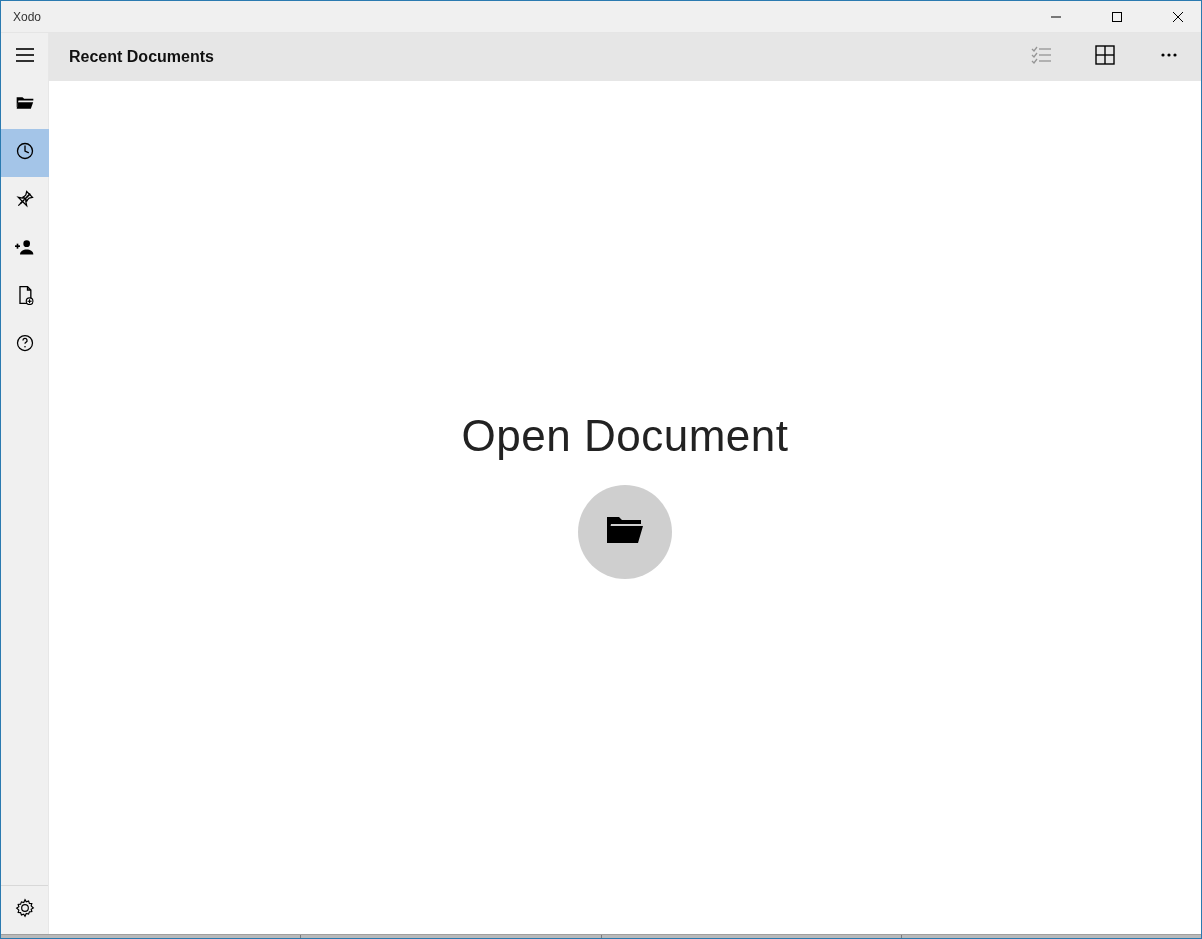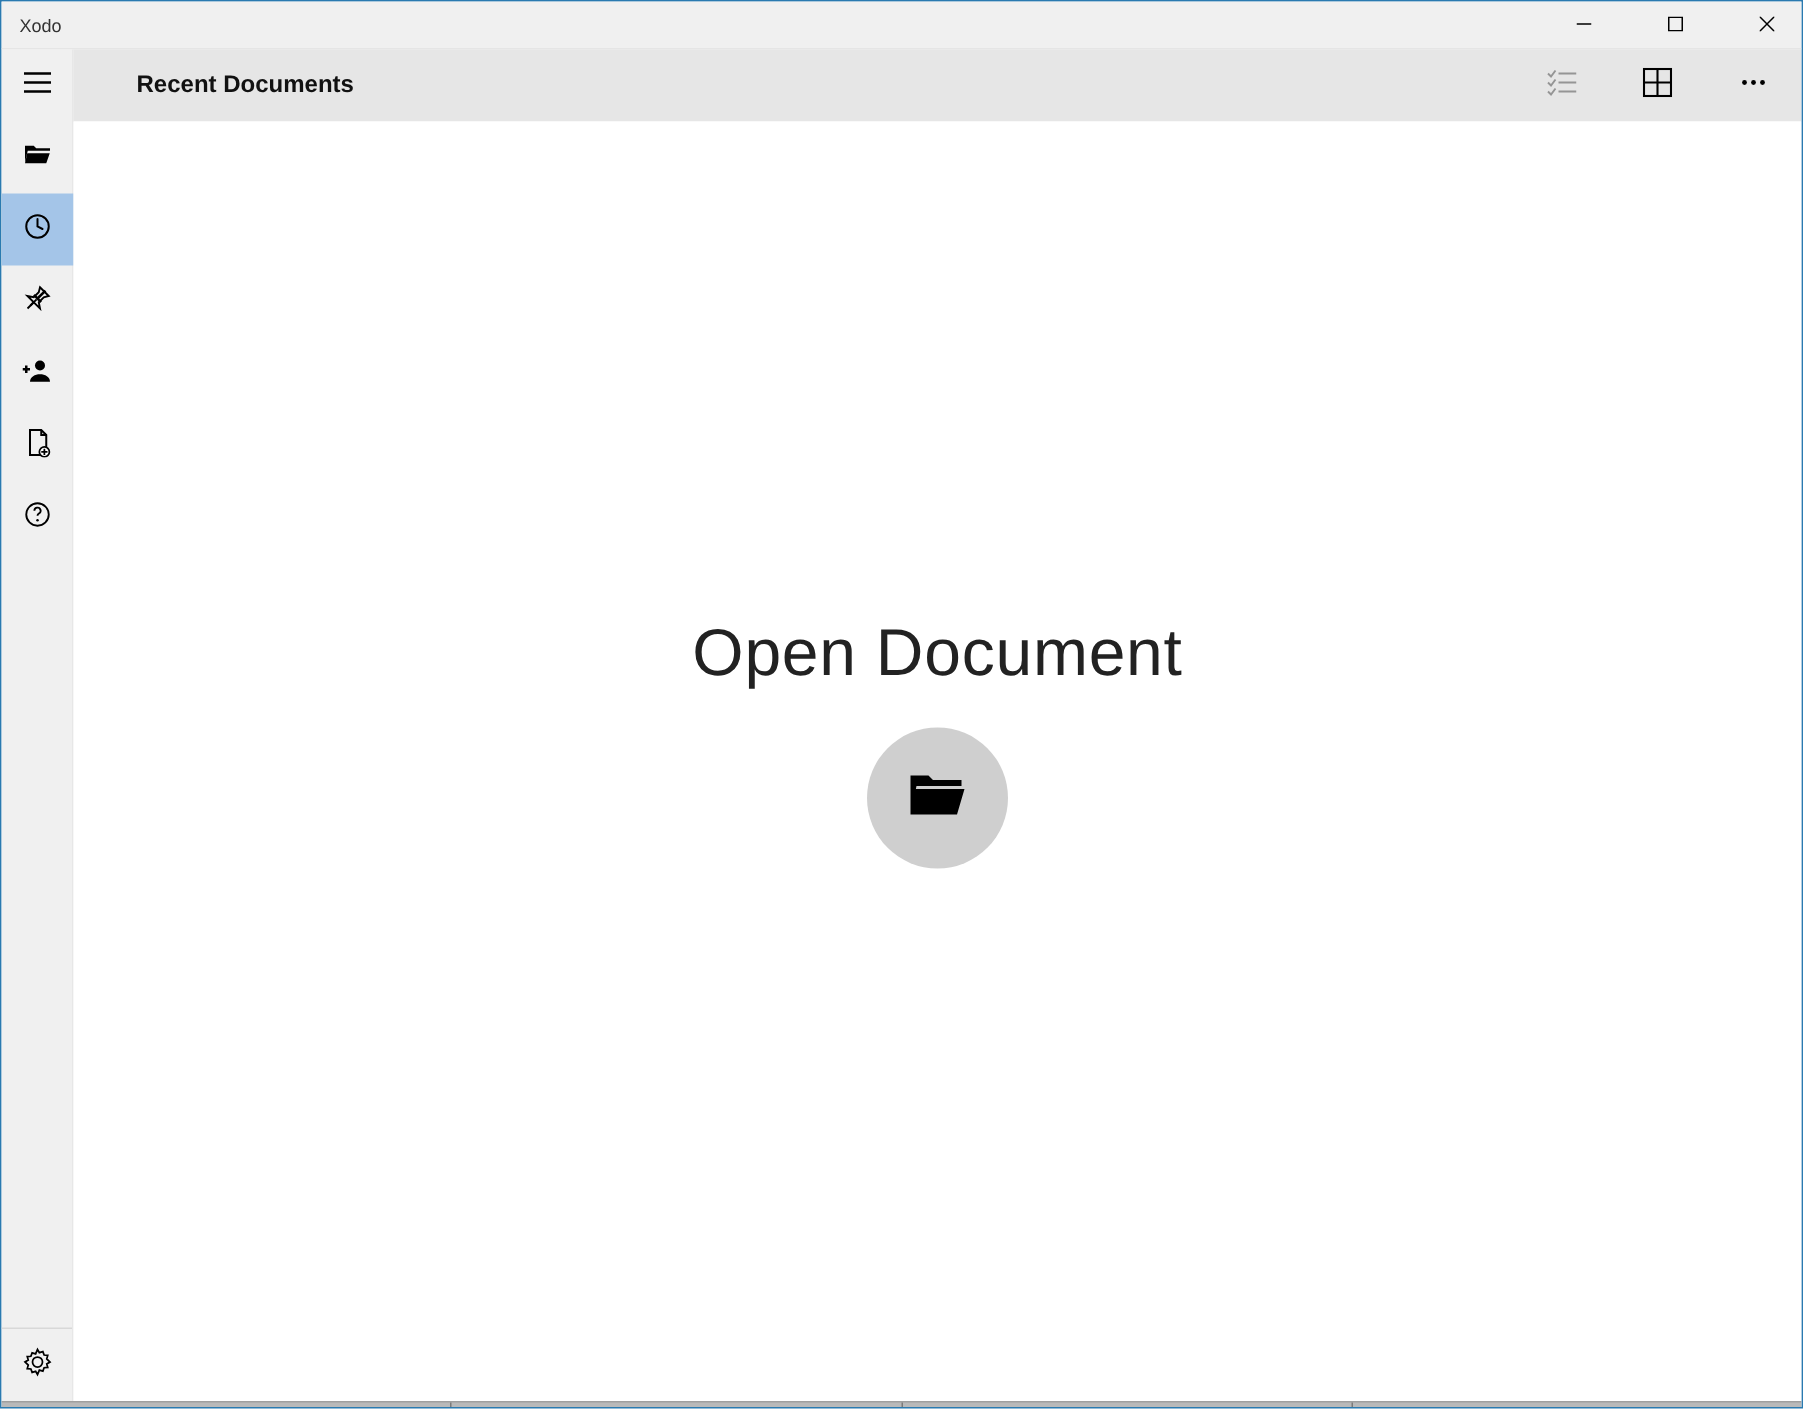--- a/index.html
+++ b/index.html
@@ -83,21 +83,20 @@
       background: #e6e6e6;
       display: flex;
       align-items: center;
       padding-left: 20px;
     }
     .commandbar-title {
       font-weight: 700;
       font-size: 16px;
       color: #111;
       flex: 1;
-      margin-left: 22px;
     }
     .cmd-btn {
       width: 64px;
       height: 48px;
       display: flex;
       align-items: center;
       justify-content: center;
       cursor: pointer;
     }
     .cmd-btn svg { width: 20px; height: 20px; }

